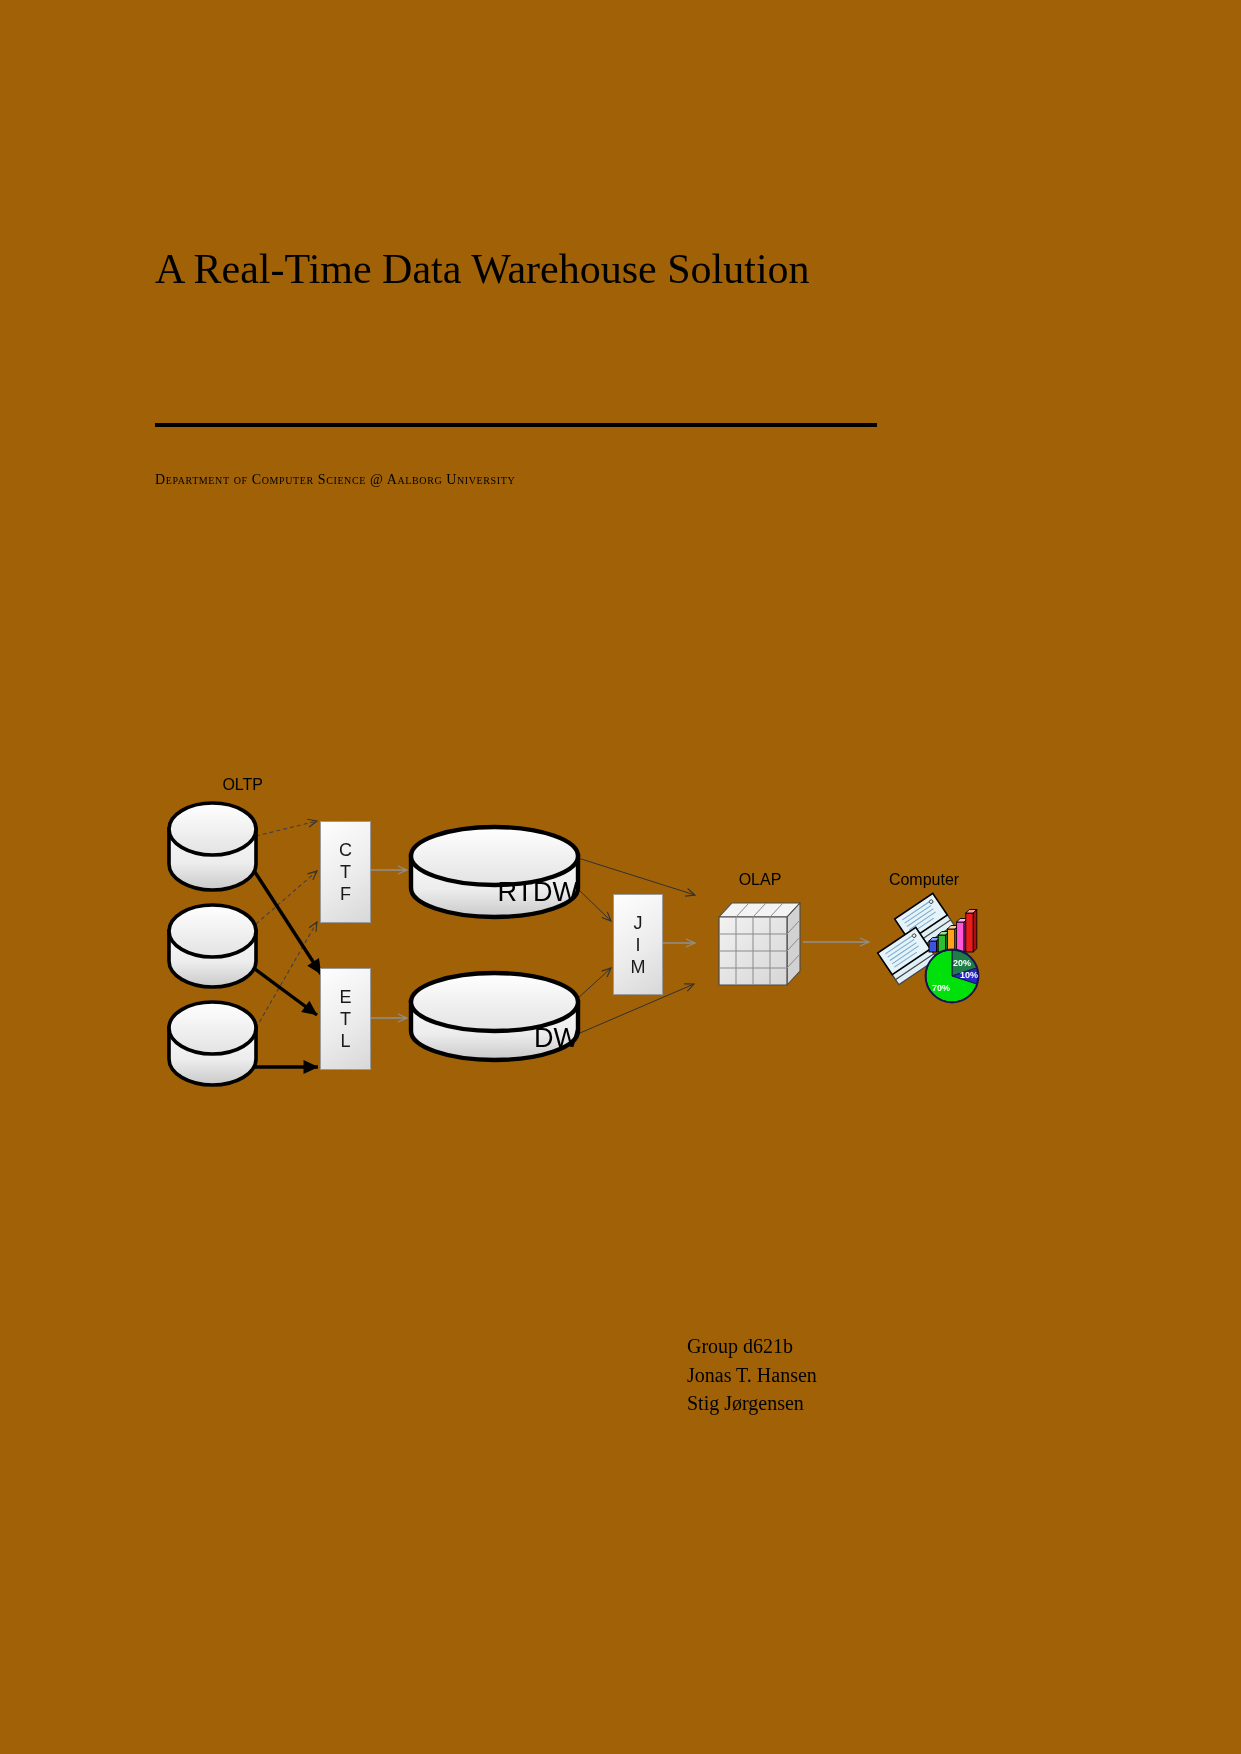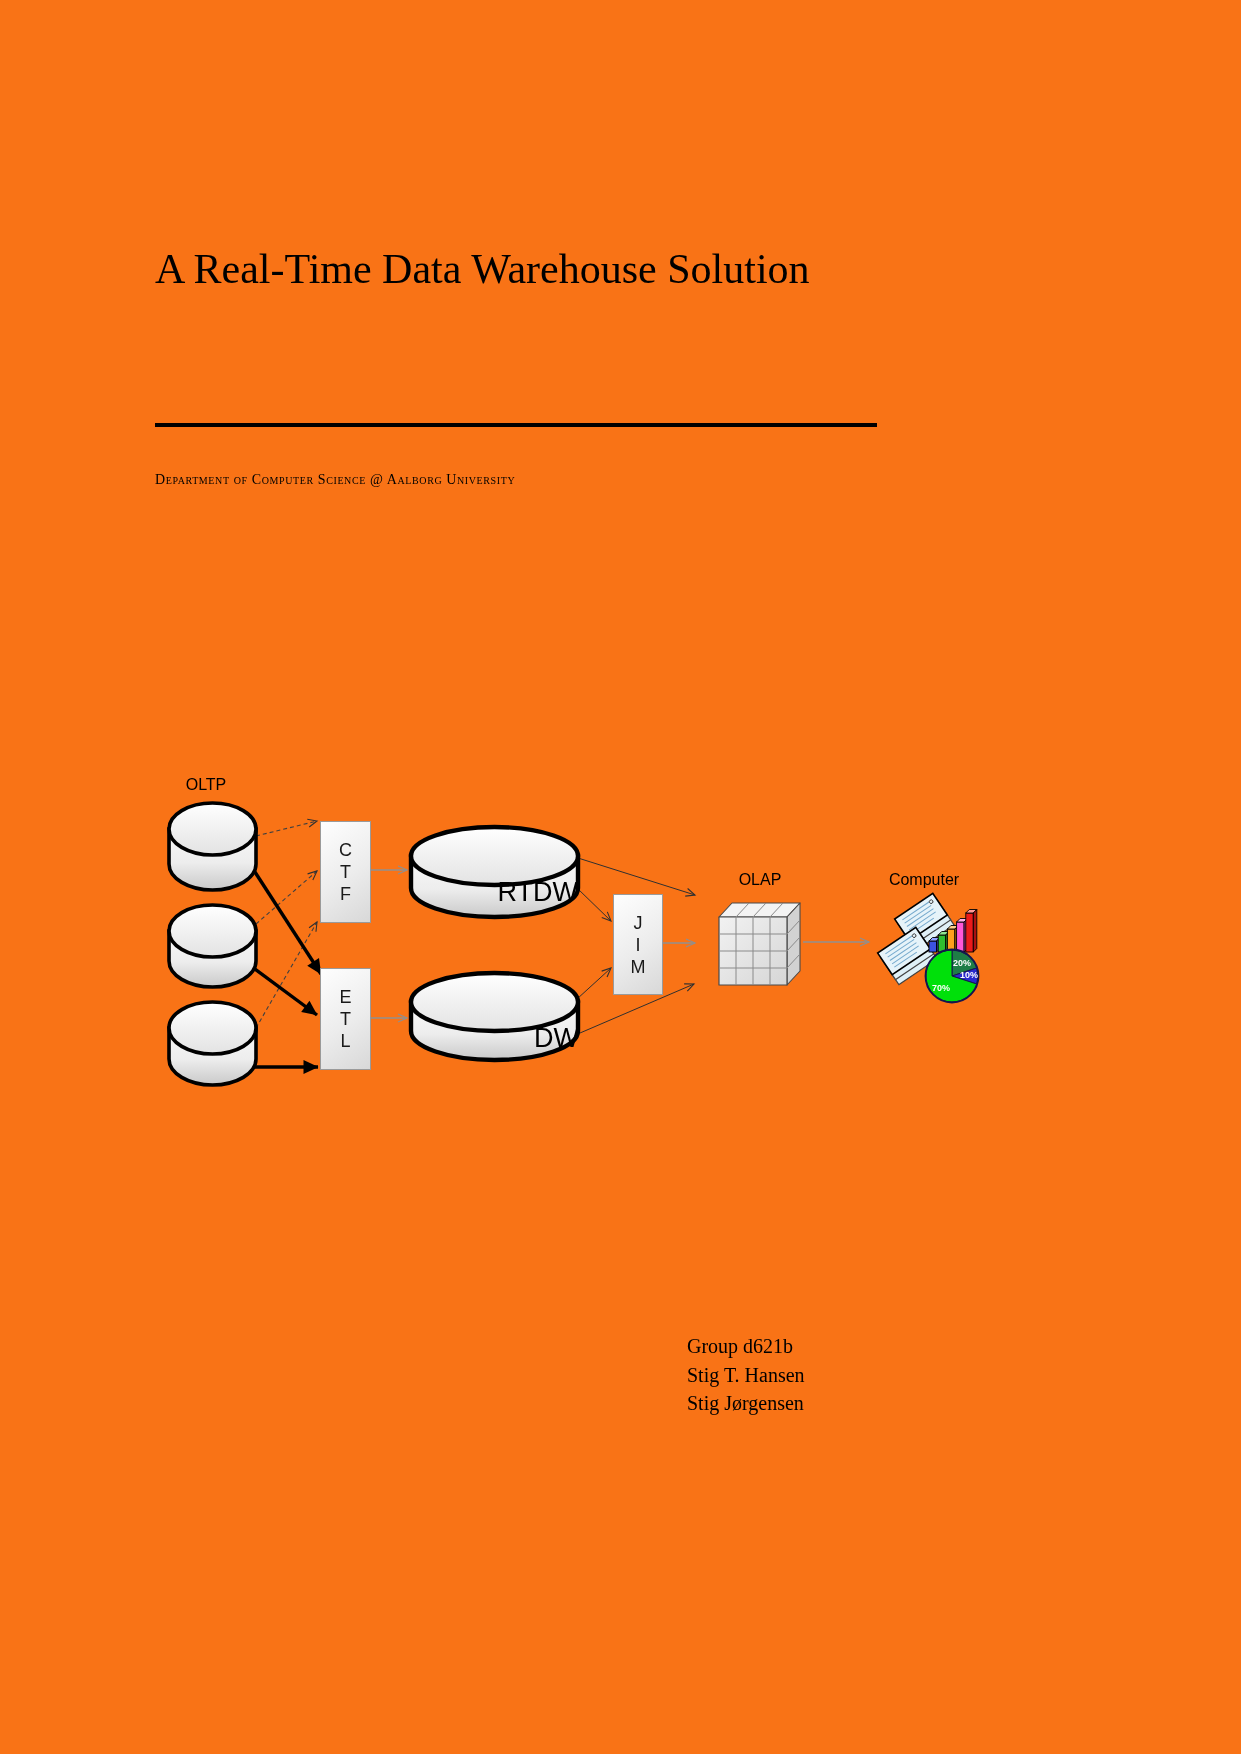--- a/index.html
+++ b/index.html
@@ -1,34 +1,34 @@
 <!DOCTYPE html>
 <html><head>
 <meta charset="utf-8">
 <style>
   html,body{margin:0;padding:0;background:#ffffff;}
-  .page{position:relative;width:1241px;height:1754px;background:#f97316;overflow:hidden;
+  .page{position:relative;width:1241px;height:1754px;background:#a16207;overflow:hidden;
         font-family:"Liberation Sans", sans-serif;color:#000;}
   
   .title{position:absolute;left:155px;top:240px;width:760px;
          font-family:"Liberation Serif", serif;font-size:42px;line-height:59px;
          font-weight:400;color:#000;}
   .rule{position:absolute;left:155px;top:423px;width:722px;height:4px;background:#000;}
   .dept{position:absolute;left:155px;top:472px;width:740px;
         font-family:"Liberation Serif", serif;font-variant:small-caps;
         font-size:14px;letter-spacing:0.6px;color:#000;}
   
   .authors{position:absolute;left:687px;top:1332px;
            font-family:"Liberation Serif", serif;font-size:20px;line-height:28.5px;}
   .authors .grp{font-weight:normal;}
   
   .diagram{position:absolute;left:0;top:0;width:1241px;height:1754px;}
   .dsvg{position:absolute;left:140px;top:760px;}
   .dlabel{position:absolute;font-size:16px;color:#000;text-align:center;}
-  .lbl-oltp{left:156px;top:776px;width:100px;}
+  .lbl-oltp{left:163px;top:776px;width:100px;text-align:right;}
   .lbl-olap{left:710px;top:871px;width:100px;}
   .lbl-analysis{left:872px;top:871px;width:104px;}
   .pbox{position:absolute;border:1px solid #9a9a9a;
         background:linear-gradient(145deg,#fefefe 0%,#ececec 55%,#d8d8d8 100%);
         display:flex;align-items:center;justify-content:center;text-align:center;
         font-size:18px;line-height:22px;color:#1a1a1a;white-space:pre-line;}
   .box-ctf{left:320px;top:821px;width:49px;height:100px;}
   .box-etl{left:320px;top:968px;width:49px;height:100px;}
   .box-jim{left:613px;top:894px;width:48px;height:99px;}
   .cyl-label{position:absolute;text-align:right;font-size:27px;color:#000;}
@@ -218,17 +218,17 @@
 I
 M</div>
     <div class="cyl-label lbl-rtdw">RTDW</div>
     <div class="cyl-label lbl-dw">DW</div>
     <div class="dlabel lbl-olap">OLAP</div>
     <div class="dlabel lbl-analysis">Computer</div>
   </div>
 
   <div class="authors">
     <div class="grp">Group d621b</div>
-    <div>Stig T. Hansen</div>
+    <div>Jonas T. Hansen</div>
     <div>Stig Jørgensen</div>
   </div>
 
 </div>
 
 </body></html>

